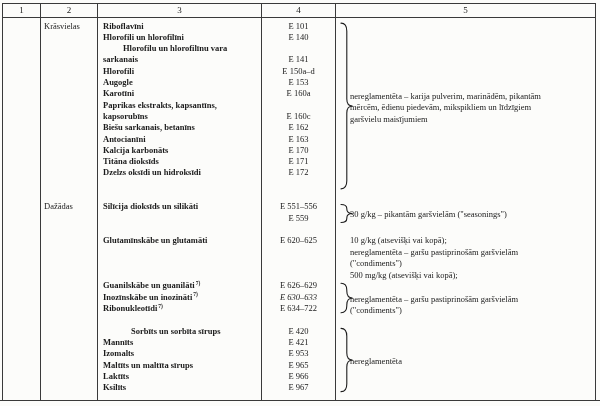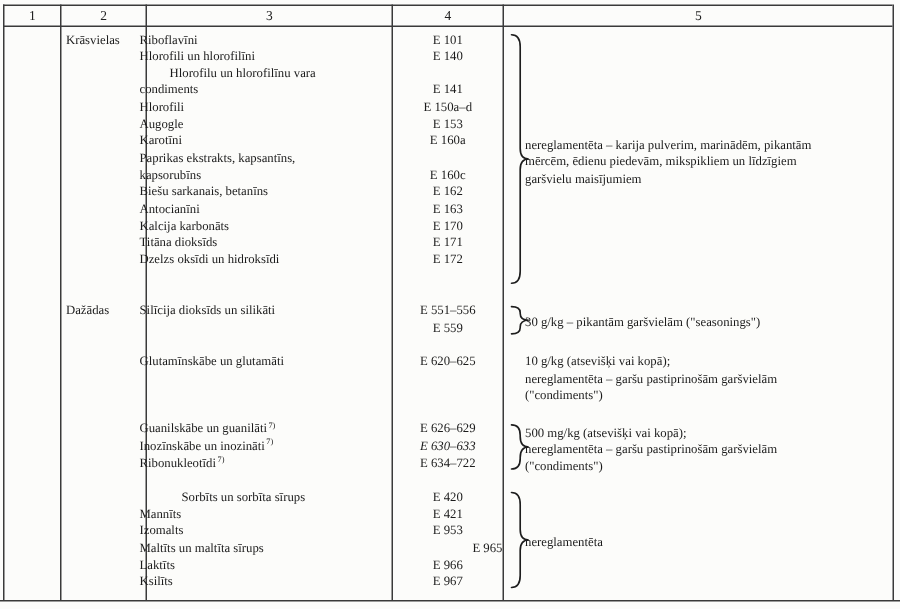--- a/index.html
+++ b/index.html
@@ -16,21 +16,21 @@
   .vline{width:1px;}
   .hdr{
     position:absolute;top:4px;height:13px;line-height:13px;
     text-align:center;font-size:9px;color:#222;
   }
   .c2,.c3,.c4,.noteline{
     position:absolute;height:11px;line-height:11px;
     font-size:8.5px;white-space:nowrap;color:#1b1b1b;
   }
   .c2{left:44px;width:52px;}
-  .c3{left:93px;width:157px;}
+  .c3{left:103px;width:157px;font-weight:bold;}
   .c4{left:262px;width:73px;text-align:center;}
   .noteline{left:350px;width:245px;}
   sup.fn{font-size:5.5px;vertical-align:baseline;position:relative;top:-3.5px;margin-left:1px;}
   svg.brace{position:absolute;overflow:visible;}
 </style>
 </head>
 <body>
 
 <div class="page">
 
@@ -51,21 +51,21 @@
   <div class="hdr" style="left:336px;width:259px;">5</div>
 
   <div id="body-layer">
       <div class="c2" style="top: 20.5px;">Krāsvielas</div>
       <div class="c2" style="top: 201.3px;">Dažādas</div>
       <div class="c3" style="top: 20.5px;">Riboflavīni</div>
       <div class="c4" style="top: 20.5px;">E 101</div>
       <div class="c3" style="top: 31.8px;">Hlorofili un hlorofilīni</div>
       <div class="c4" style="top: 31.8px;">E 140</div>
       <div class="c3" style="top: 43.1px; margin-left: 20px;">Hlorofilu un hlorofilīnu vara</div>
-      <div class="c3" style="top: 54.4px;">condiments</div>
+      <div class="c3" style="top: 54.4px;">sarkanais</div>
       <div class="c4" style="top: 54.4px;">E 141</div>
       <div class="c3" style="top: 65.7px;">Hlorofili</div>
       <div class="c4" style="top: 65.7px;">E 150a–d</div>
       <div class="c3" style="top: 77px;">Augogle</div>
       <div class="c4" style="top: 77px;">E 153</div>
       <div class="c3" style="top: 88.3px;">Karotīni</div>
       <div class="c4" style="top: 88.3px;">E 160a</div>
       <div class="c3" style="top: 99.6px;">Paprikas ekstrakts, kapsantīns,</div>
       <div class="c3" style="top: 110.9px;">kapsorubīns</div>
       <div class="c4" style="top: 110.9px;">E 160c</div>
@@ -90,42 +90,42 @@
       <div class="c4" style="top: 291.7px; font-style: italic;">E 630–633</div>
       <div class="c3" style="top: 303px;">Ribonukleotīdi<sup class="fn">7)</sup></div>
       <div class="c4" style="top: 303px;">E 634–722</div>
       <div class="c3" style="top: 325.6px; margin-left: 28px;">Sorbīts un sorbīta sīrups</div>
       <div class="c4" style="top: 325.6px;">E 420</div>
       <div class="c3" style="top: 336.9px;">Mannīts</div>
       <div class="c4" style="top: 336.9px;">E 421</div>
       <div class="c3" style="top: 348.2px;">Izomalts</div>
       <div class="c4" style="top: 348.2px;">E 953</div>
       <div class="c3" style="top: 359.5px;">Maltīts un maltīta sīrups</div>
-      <div class="c4" style="top: 359.5px; text-align: right;">E 965</div>
+      <div class="c4" style="top: 359.5px;">E 965</div>
       <div class="c3" style="top: 370.8px;">Laktīts</div>
       <div class="c4" style="top: 370.8px;">E 966</div>
       <div class="c3" style="top: 382.1px;">Ksilīts</div>
       <div class="c4" style="top: 382.1px;">E 967</div>
       <svg class="brace" width="18" height="168" viewBox="0 0 18 167.70000000000002" style="left: 338px; top: 22px;">
         <path d="M 3 1 Q 8.8 1 8.8 9 L 8.8 76.85000000000001 Q 8.8 83.85000000000001 14.5 83.85000000000001 Q 8.8 83.85000000000001 8.8 90.85000000000001 L 8.8 158.70000000000002 Q 8.8 166.70000000000002 3 166.70000000000002" fill="none" stroke="#1d1d1d" stroke-width="1.1" stroke-linecap="round"></path>
       </svg>
       <div class="noteline" style="top: 90.9px;">nereglamentēta – karija pulverim, marinādēm, pikantām</div>
       <div class="noteline" style="top: 102.2px;">mērcēm, ēdienu piedevām, mikspikliem un līdzīgiem</div>
       <div class="noteline" style="top: 113.5px;">garšvielu maisījumiem</div>
       <svg class="brace" width="18" height="21" viewBox="0 0 18 20.100000000000023" style="left: 338px; top: 202.8px;">
         <path d="M 3 1 Q 8.8 1 8.8 5.025000000000006 L 8.8 5.527500000000006 Q 8.8 10.050000000000011 14.5 10.050000000000011 Q 8.8 10.050000000000011 8.8 14.572500000000016 L 8.8 15.075000000000017 Q 8.8 19.100000000000023 3 19.100000000000023" fill="none" stroke="#1d1d1d" stroke-width="1.1" stroke-linecap="round"></path>
       </svg>
       <div class="noteline" style="top: 209.2px;">30 g/kg – pikantām garšvielām ("seasonings")</div>
       <div class="noteline" style="top: 235.2px;">10 g/kg (atsevišķi vai kopā);</div>
       <div class="noteline" style="top: 246.5px;">nereglamentēta – garšu pastiprinošām garšvielām</div>
       <div class="noteline" style="top: 257.8px;">("condiments")</div>
       <svg class="brace" width="18" height="32" viewBox="0 0 18 31.399999999999977" style="left: 338px; top: 281.9px;">
         <path d="M 3 1 Q 8.8 1 8.8 7.849999999999994 L 8.8 8.699999999999989 Q 8.8 15.699999999999989 14.5 15.699999999999989 Q 8.8 15.699999999999989 8.8 22.69999999999999 L 8.8 23.549999999999983 Q 8.8 30.399999999999977 3 30.399999999999977" fill="none" stroke="#1d1d1d" stroke-width="1.1" stroke-linecap="round"></path>
       </svg>
-      <div class="noteline" style="top: 283px;">500 mg/kg (atsevišķi vai kopā);</div>
+      <div class="noteline" style="top: 270px;">500 mg/kg (atsevišķi vai kopā);</div>
       <div class="noteline" style="top: 293.95px;">nereglamentēta – garšu pastiprinošām garšvielām</div>
       <div class="noteline" style="top: 305.25px;">("condiments")</div>
       <svg class="brace" width="18" height="66" viewBox="0 0 18 65.30000000000001" style="left: 338px; top: 327.1px;">
         <path d="M 3 1 Q 8.8 1 8.8 9 L 8.8 25.650000000000006 Q 8.8 32.650000000000006 14.5 32.650000000000006 Q 8.8 32.650000000000006 8.8 39.650000000000006 L 8.8 56.30000000000001 Q 8.8 64.30000000000001 3 64.30000000000001" fill="none" stroke="#1d1d1d" stroke-width="1.1" stroke-linecap="round"></path>
       </svg>
       <div class="noteline" style="top: 356.1px;">nereglamentēta</div>
     </div>
 
 </div>
 

